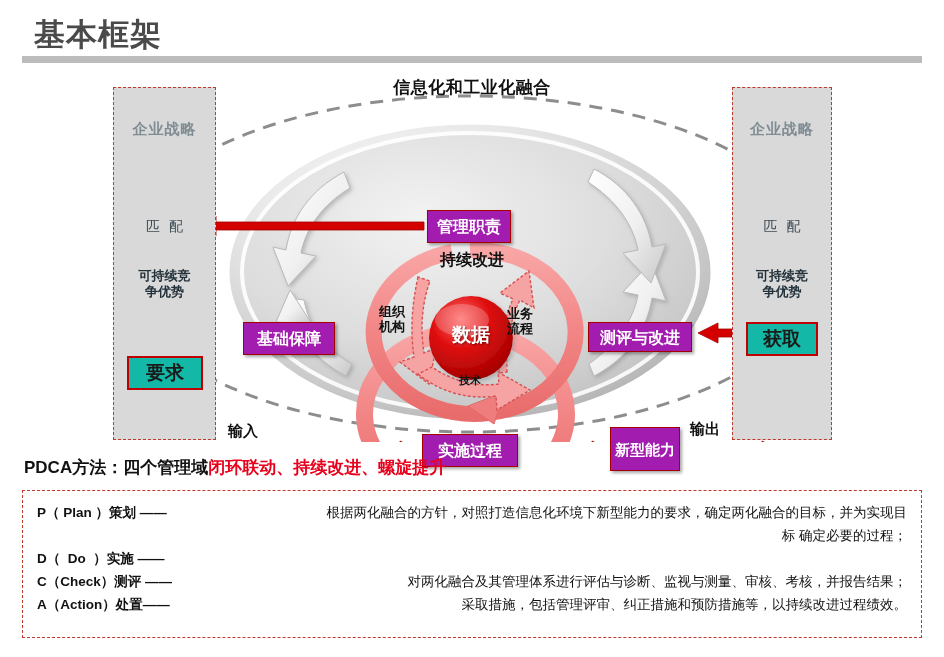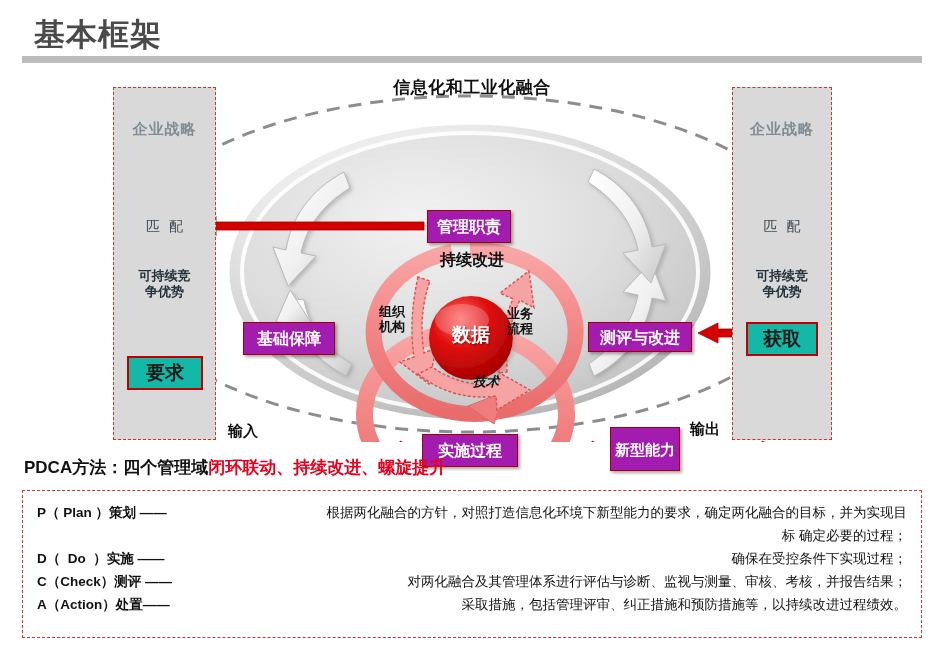--- a/index.html
+++ b/index.html
@@ -77,21 +77,21 @@
   .b-base{left:243px;top:250px;width:92px;height:33px;}
   .b-eval{left:588px;top:250px;width:104px;height:30px;}
   .b-impl{left:422px;top:362px;width:96px;height:33px;}
   .b-cap{left:610px;top:355px;width:70px;height:44px;font-size:15px;}
 
   
   .c-label{position:absolute;font-weight:bold;color:#111;text-align:center;}
   .l-improve{left:427px;top:178px;width:90px;font-size:16px;}
   .l-org{left:372px;top:232px;width:40px;font-size:13px;line-height:15px;}
   .l-biz{left:501px;top:234px;width:38px;font-size:13px;line-height:15px;}
-  .l-tech{left:464px;top:301px;width:44px;font-size:13px;font-style:italic;}
+  .l-tech{left:448px;top:301px;width:44px;font-size:11px;}
   .l-data{
     left:429px;top:250px;width:84px;font-size:19px;color:#fff;
     text-shadow:1px 1px 2px rgba(0,0,0,.45);
   }
 
   
   .flow-label{position:absolute;font-size:15px;font-weight:bold;color:#111;}
   .f-input{left:228px;top:350px;}
   .f-output{left:690px;top:348px;}
 
@@ -290,21 +290,20 @@
     <div class="detail-row">
       <span class="d-key">P（ Plan ）策划</span>
       <span class="d-dash"> —— </span>
       <span class="d-val">根据两化融合的方针，对照打造信息化环境下新型能力的要求，确定两化融合的目标，并为实现目</span>
     </div>
     <div class="d-cont">标 确定必要的过程；</div>
 
     <div class="detail-row">
       <span class="d-key">D（  Do  ）实施</span>
       <span class="d-dash"> —— </span>
-      <span class="d-val">确保在受控条件下实现过程；</span>
     </div>
 
     <div class="detail-row">
       <span class="d-key">C（Check）测评</span>
       <span class="d-dash"> —— </span>
       <span class="d-val">对两化融合及其管理体系进行评估与诊断、监视与测量、审核、考核，并报告结果；</span>
     </div>
 
     <div class="detail-row">
       <span class="d-key">A（Action）处置</span>

